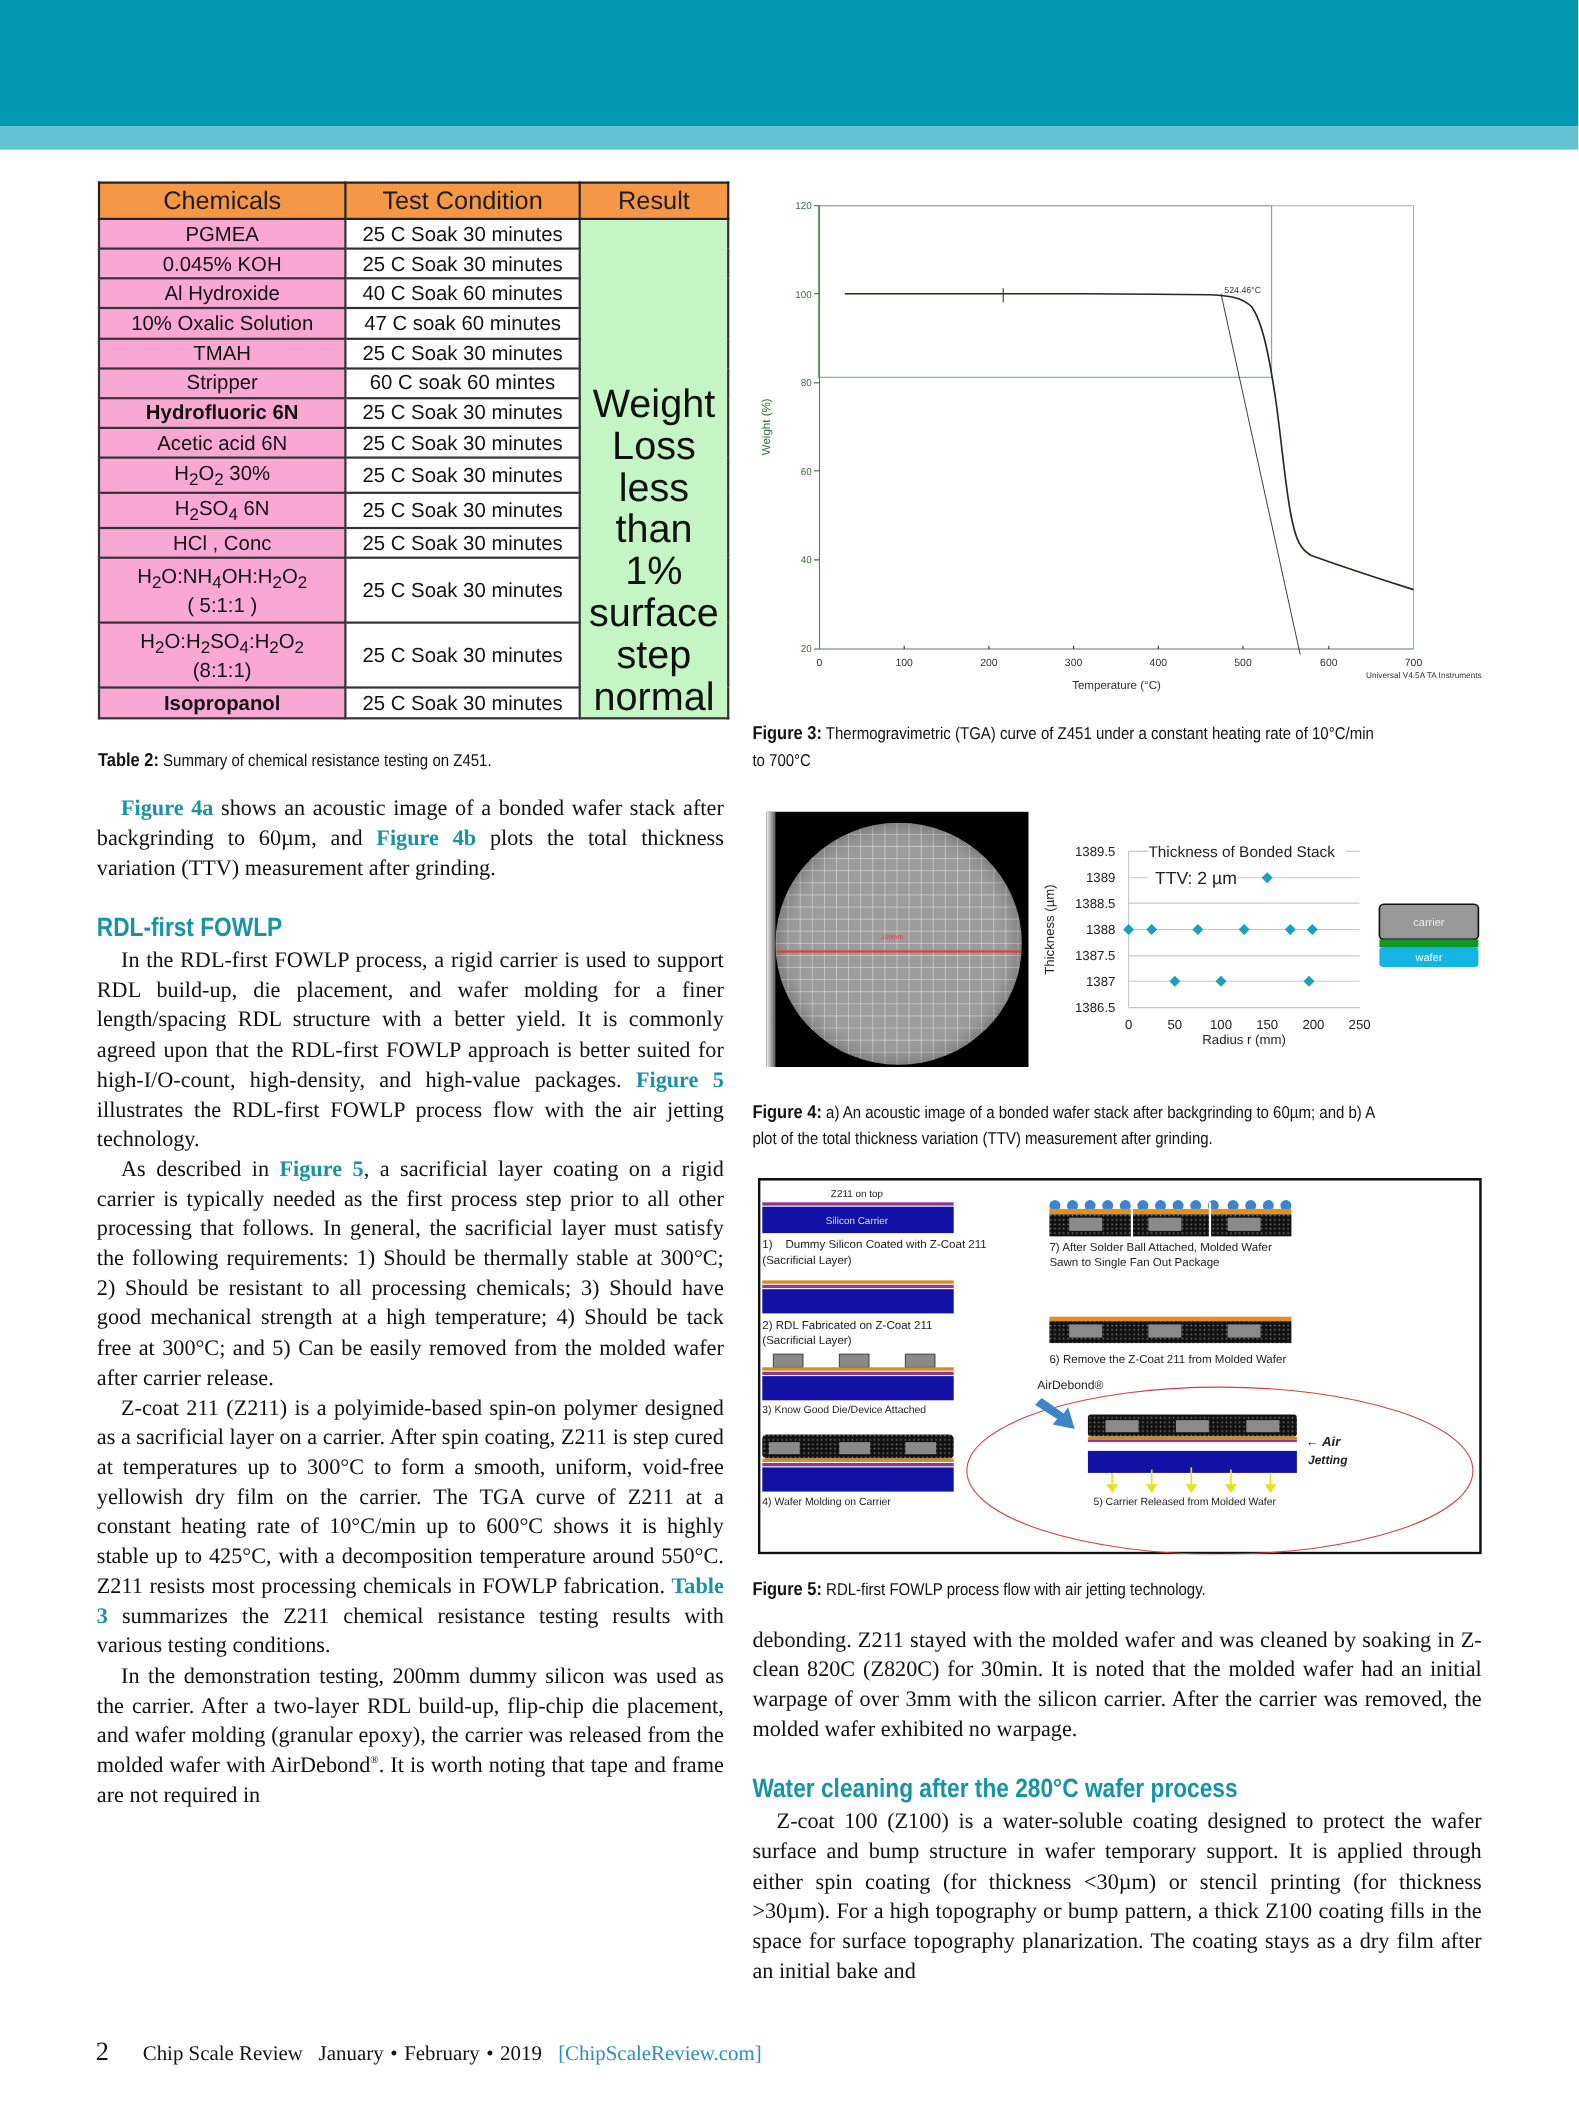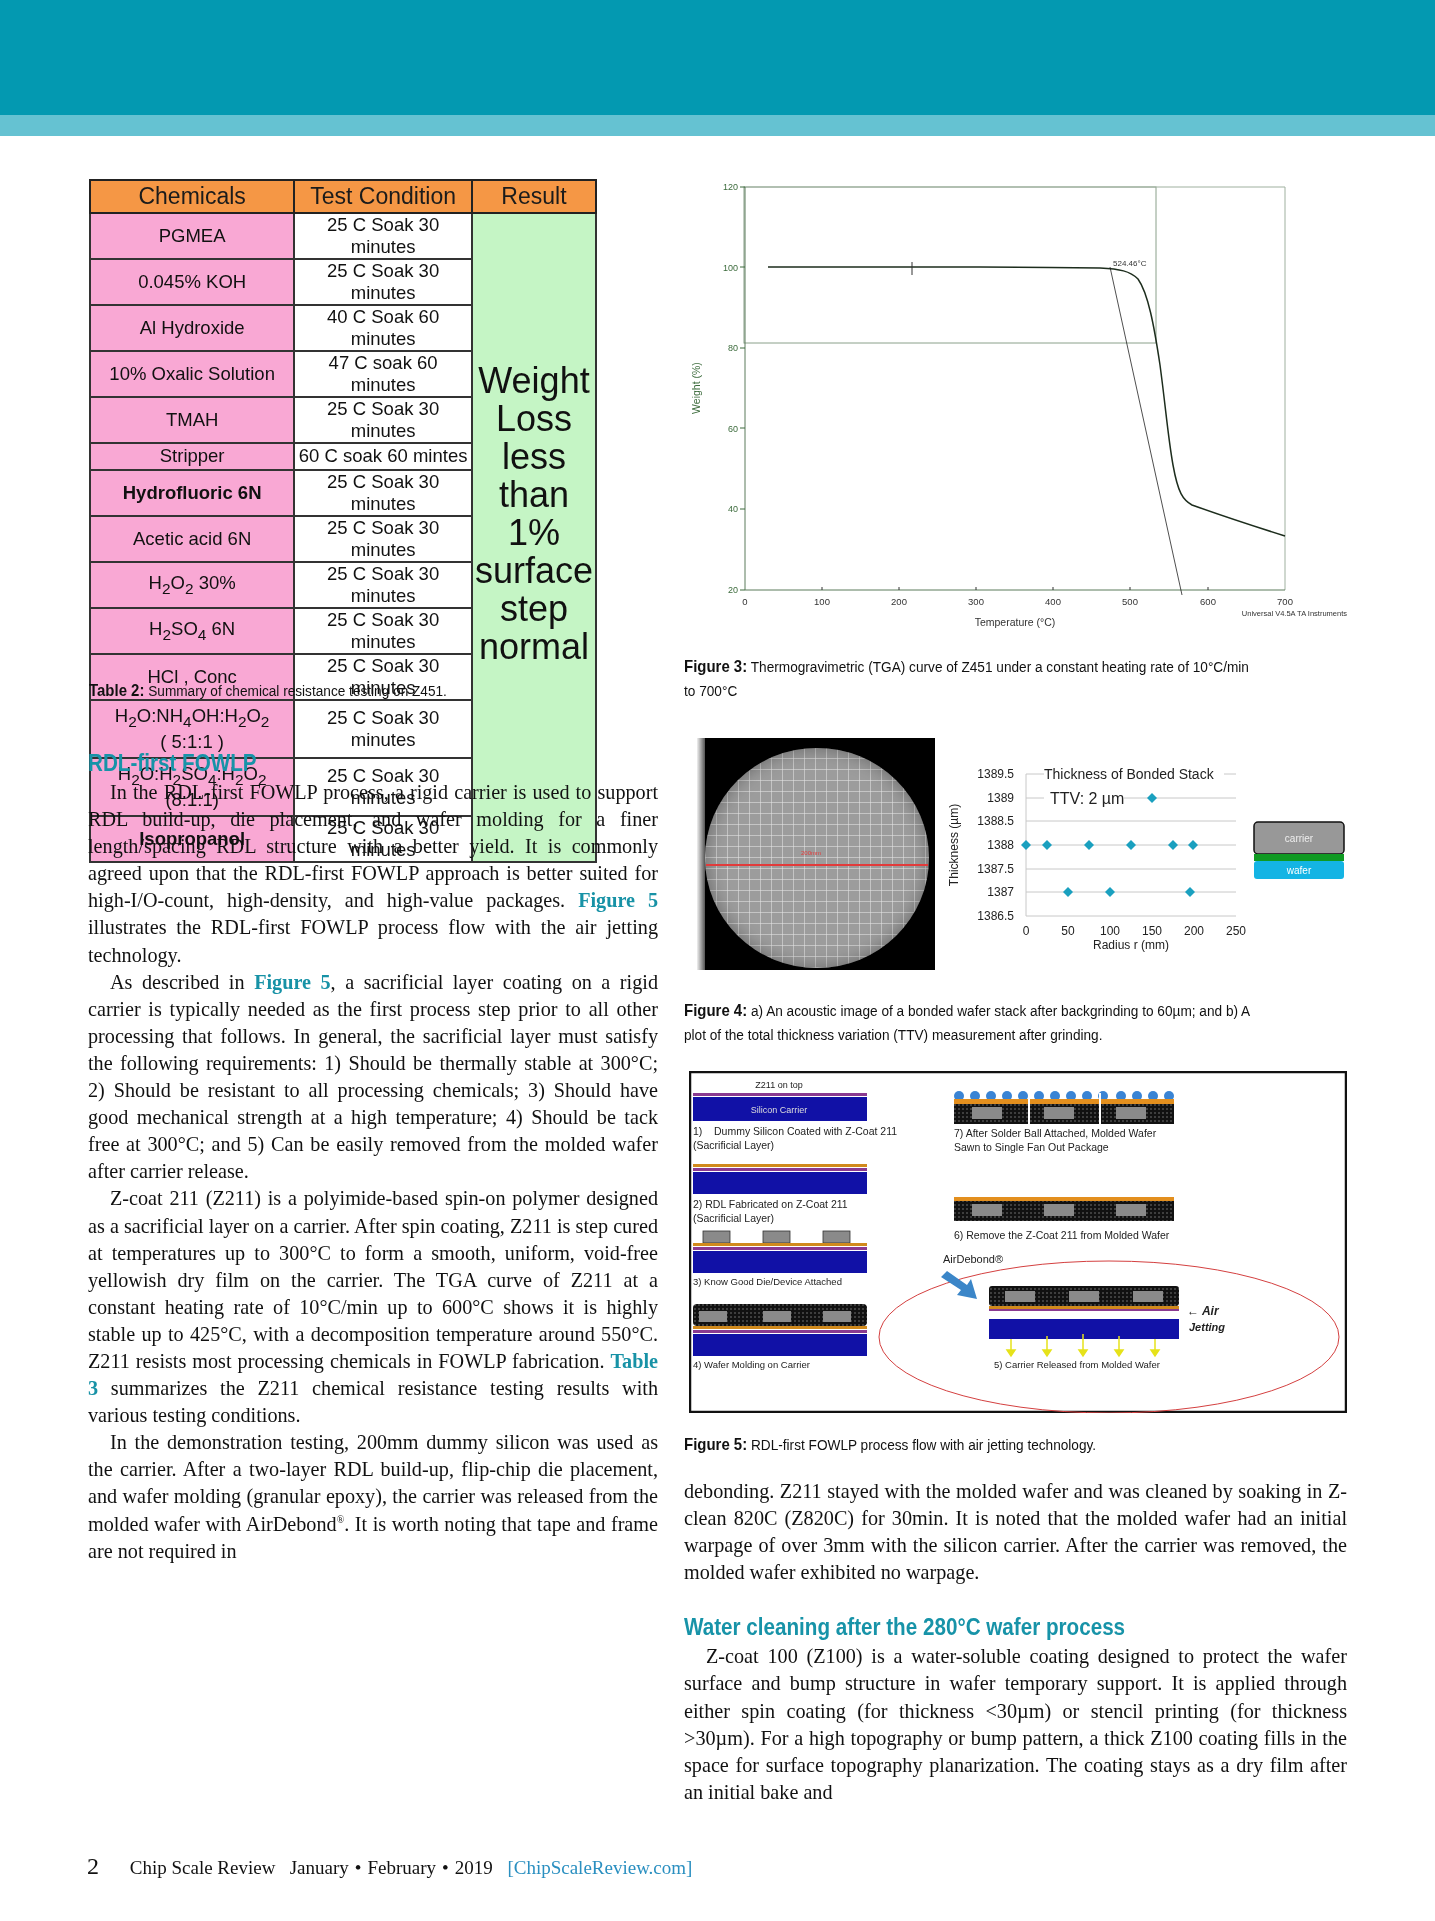--- a/index.html
+++ b/index.html
@@ -3,21 +3,21 @@
 <meta charset="utf-8">
 <style>
   * { box-sizing: border-box; margin: 0; padding: 0; }
   html, body { width: 1435px; height: 1921px; background: #ffffff; overflow: hidden; }
   body { position: relative; font-family: "Liberation Serif", serif; color: #1a1a1a; }
 
   .banner-top { position: absolute; left: 0; top: 0; width: 1435px; height: 115px; background: #0399b1; }
   .banner-strip { position: absolute; left: 0; top: 115px; width: 1435px; height: 21px; background: #65c2d2; }
 
   
-  .chem-table { position: absolute; left: 89px; top: 179px; width: 508px; border-collapse: collapse;
+  .chem-table { position: absolute; left: 89px; top: 165px; width: 574px; border-collapse: collapse;
     font-family: "Liberation Sans", sans-serif; border: 2px solid #14532d; }
   .chem-table th { background: #f59745; font-weight: normal; font-size: 23px; height: 33px; border: 2px solid #222; color: #1b1b1b; }
   .chem-table td { font-size: 18.5px; text-align: center; border: 2px solid #333; padding: 0 2px; color: #111; }
   .chem-table td.chem { background: #f9a8d4; width: 224px; }
   .chem-table td.cond { background: #ffffff; width: 213px; }
   .chem-table td.result { background: #c5f5c5; font-size: 36px; line-height: 38px; vertical-align: top; padding-top: 148px; }
   .chem-table td.bold { font-weight: bold; }
   .chem-table tr.r1 td { height: 26.7px; }
   .chem-table tr.r2 td { height: 31.5px; }
   .chem-table tr.r3 td { height: 58px; }
@@ -376,20 +376,23 @@
     <text x="498" y="244" font-size="12" font-style="italic" font-weight="bold">← <tspan>Air</tspan></text>
     <text x="500" y="260" font-size="11" font-style="italic" font-weight="bold">Jetting</text>
   </g>
 </svg>
 
 <div class="caption" style="left:684px; top:1433px;">
   <b>Figure 5:</b><span> RDL-first FOWLP process flow with air jetting technology.</span>
 </div>
 
 <div class="col" style="left:88px; top:722px; width:570px;">
+  <p>
+    <span class="ref">Figure 4a</span><span> shows an acoustic image of a bonded wafer stack after backgrinding to 60µm, and </span><span class="ref">Figure 4b</span><span> plots the total thickness variation (TTV) measurement after grinding.</span>
+  </p>
   <div class="heading" style="margin-top:26px; margin-bottom:1px;">RDL-first FOWLP</div>
   <p>
     <span>In the RDL-first FOWLP process, a rigid carrier is used to support RDL build-up, die placement, and wafer molding for a finer length/spacing RDL structure with a better yield. It is commonly agreed upon that the RDL-first FOWLP approach is better suited for high-I/O-count, high-density, and high-value packages. </span><span class="ref">Figure 5</span><span> illustrates the RDL-first FOWLP process flow with the air jetting technology.</span>
   </p>
   <p>
     <span>As described in </span><span class="ref">Figure 5</span><span>, a sacrificial layer coating on a rigid carrier is typically needed as the first process step prior to all other processing that follows. In general, the sacrificial layer must satisfy the following requirements: 1) Should be thermally stable at 300°C; 2) Should be resistant to all processing chemicals; 3) Should have good mechanical strength at a high temperature; 4) Should be tack free at 300°C; and 5) Can be easily removed from the molded wafer after carrier release.</span>
   </p>
   <p>
     <span>Z-coat 211 (Z211) is a polyimide-based spin-on polymer designed as a sacrificial layer on a carrier. After spin coating, Z211 is step cured at temperatures up to 300°C to form a smooth, uniform, void-free yellowish dry film on the carrier. The TGA curve of Z211 at a constant heating rate of 10°C/min up to 600°C shows it is highly stable up to 425°C, with a decomposition temperature around 550°C. Z211 resists most processing chemicals in FOWLP fabrication. </span><span class="ref">Table 3</span><span> summarizes the Z211 chemical resistance testing results with various testing conditions.</span>
   </p>

